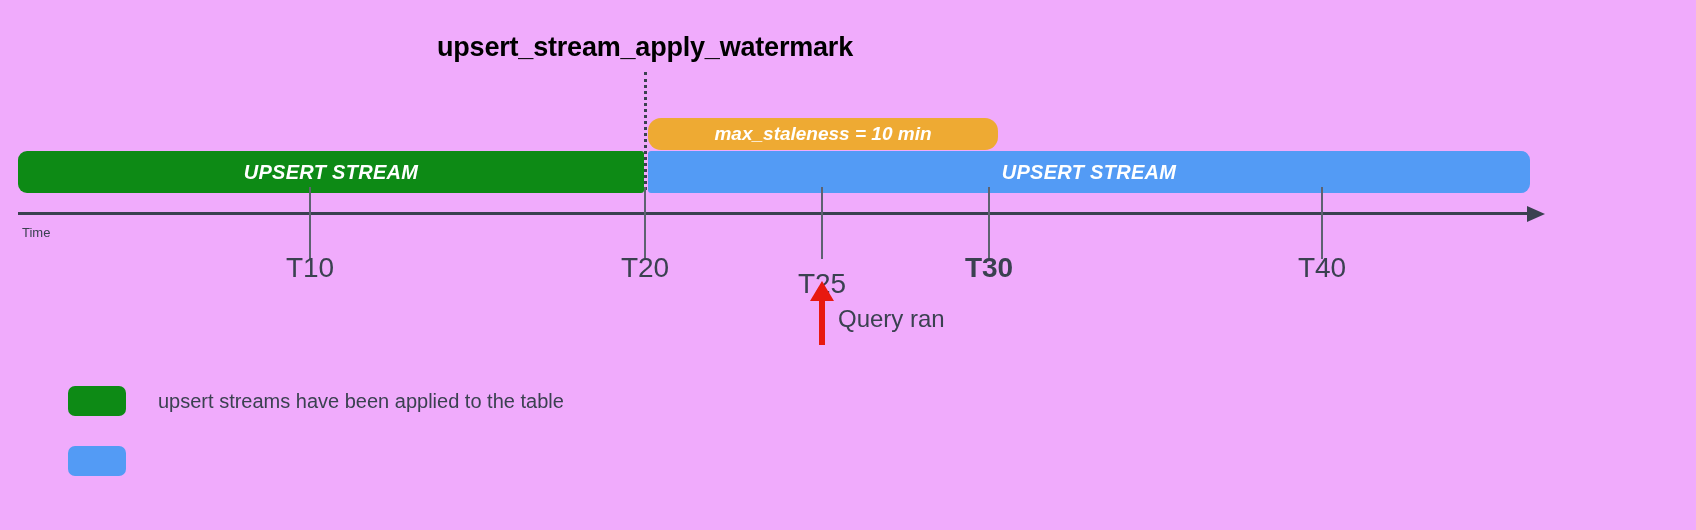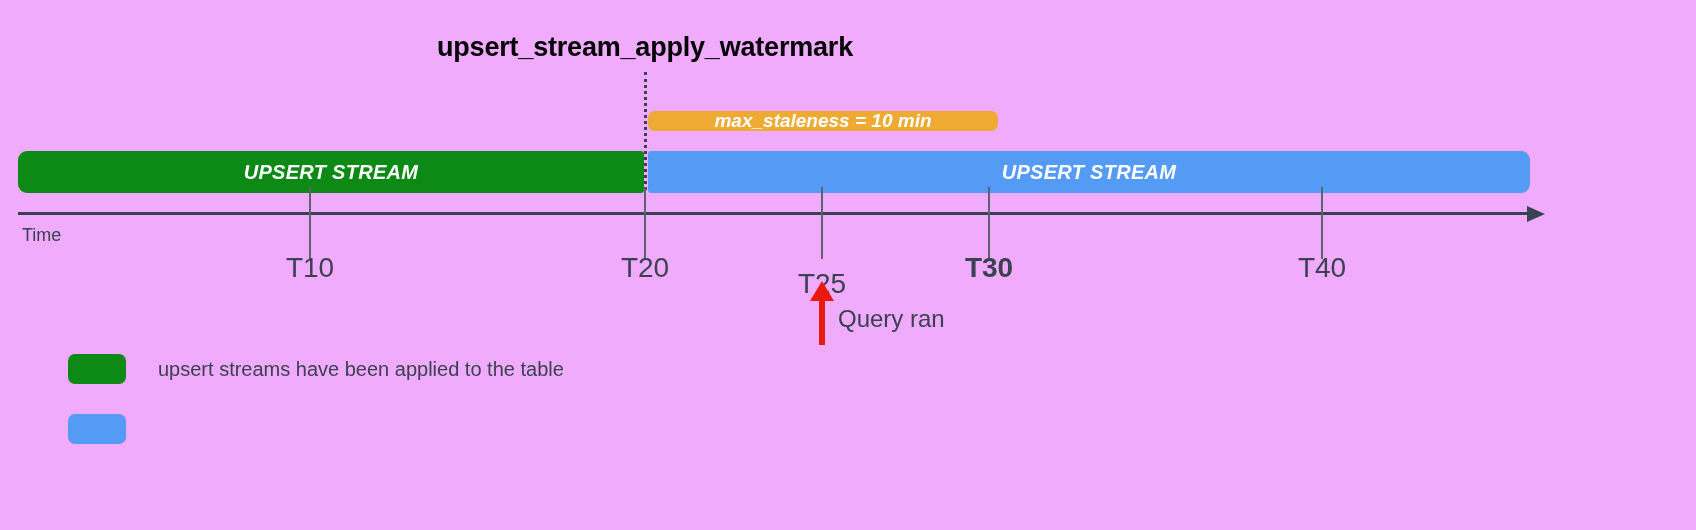--- a/index.html
+++ b/index.html
@@ -38,25 +38,25 @@
     top: 72px;
     width: 0;
     height: 118px;
     border-left: 3px dotted #3a4150;
   }
 
   
   #staleness-bar {
     position: absolute;
     left: 648px;
-    top: 111px;
+    top: 118px;
     width: 350px;
-    height: 20px;
+    height: 32px;
     background: #eeaa33;
-    border-radius: 7px;
+    border-radius: 13px;
     display: flex;
     align-items: center;
     justify-content: center;
   }
   #staleness-bar .bar-label {
     font-size: 19px;
     font-weight: bold;
     font-style: italic;
     color: #ffffff;
     white-space: nowrap;
@@ -109,21 +109,21 @@
     width: 0;
     height: 0;
     border-top: 8px solid transparent;
     border-bottom: 8px solid transparent;
     border-left: 18px solid #3a4150;
   }
   #axis-name {
     position: absolute;
     left: 22px;
     top: 225px;
-    font-size: 18px;
+    font-size: 13px;
     color: #3a4150;
     white-space: nowrap;
   }
   .tick-mark {
     position: absolute;
     top: 187px;
     width: 2px;
     height: 72px;
     background: #5d6270;
   }
@@ -163,20 +163,21 @@
     color: #3a4150;
     white-space: nowrap;
   }
 
   
   .legend-row {
     position: absolute;
     left: 68px;
     display: flex;
     align-items: center;
+    margin-top: 32px;
   }
   #legend-row-0 { top: 354px; }
   #legend-row-1 { top: 414px; }
   .legend-swatch {
     width: 58px;
     height: 30px;
     border-radius: 7px;
     flex: none;
   }
   .legend-text {

